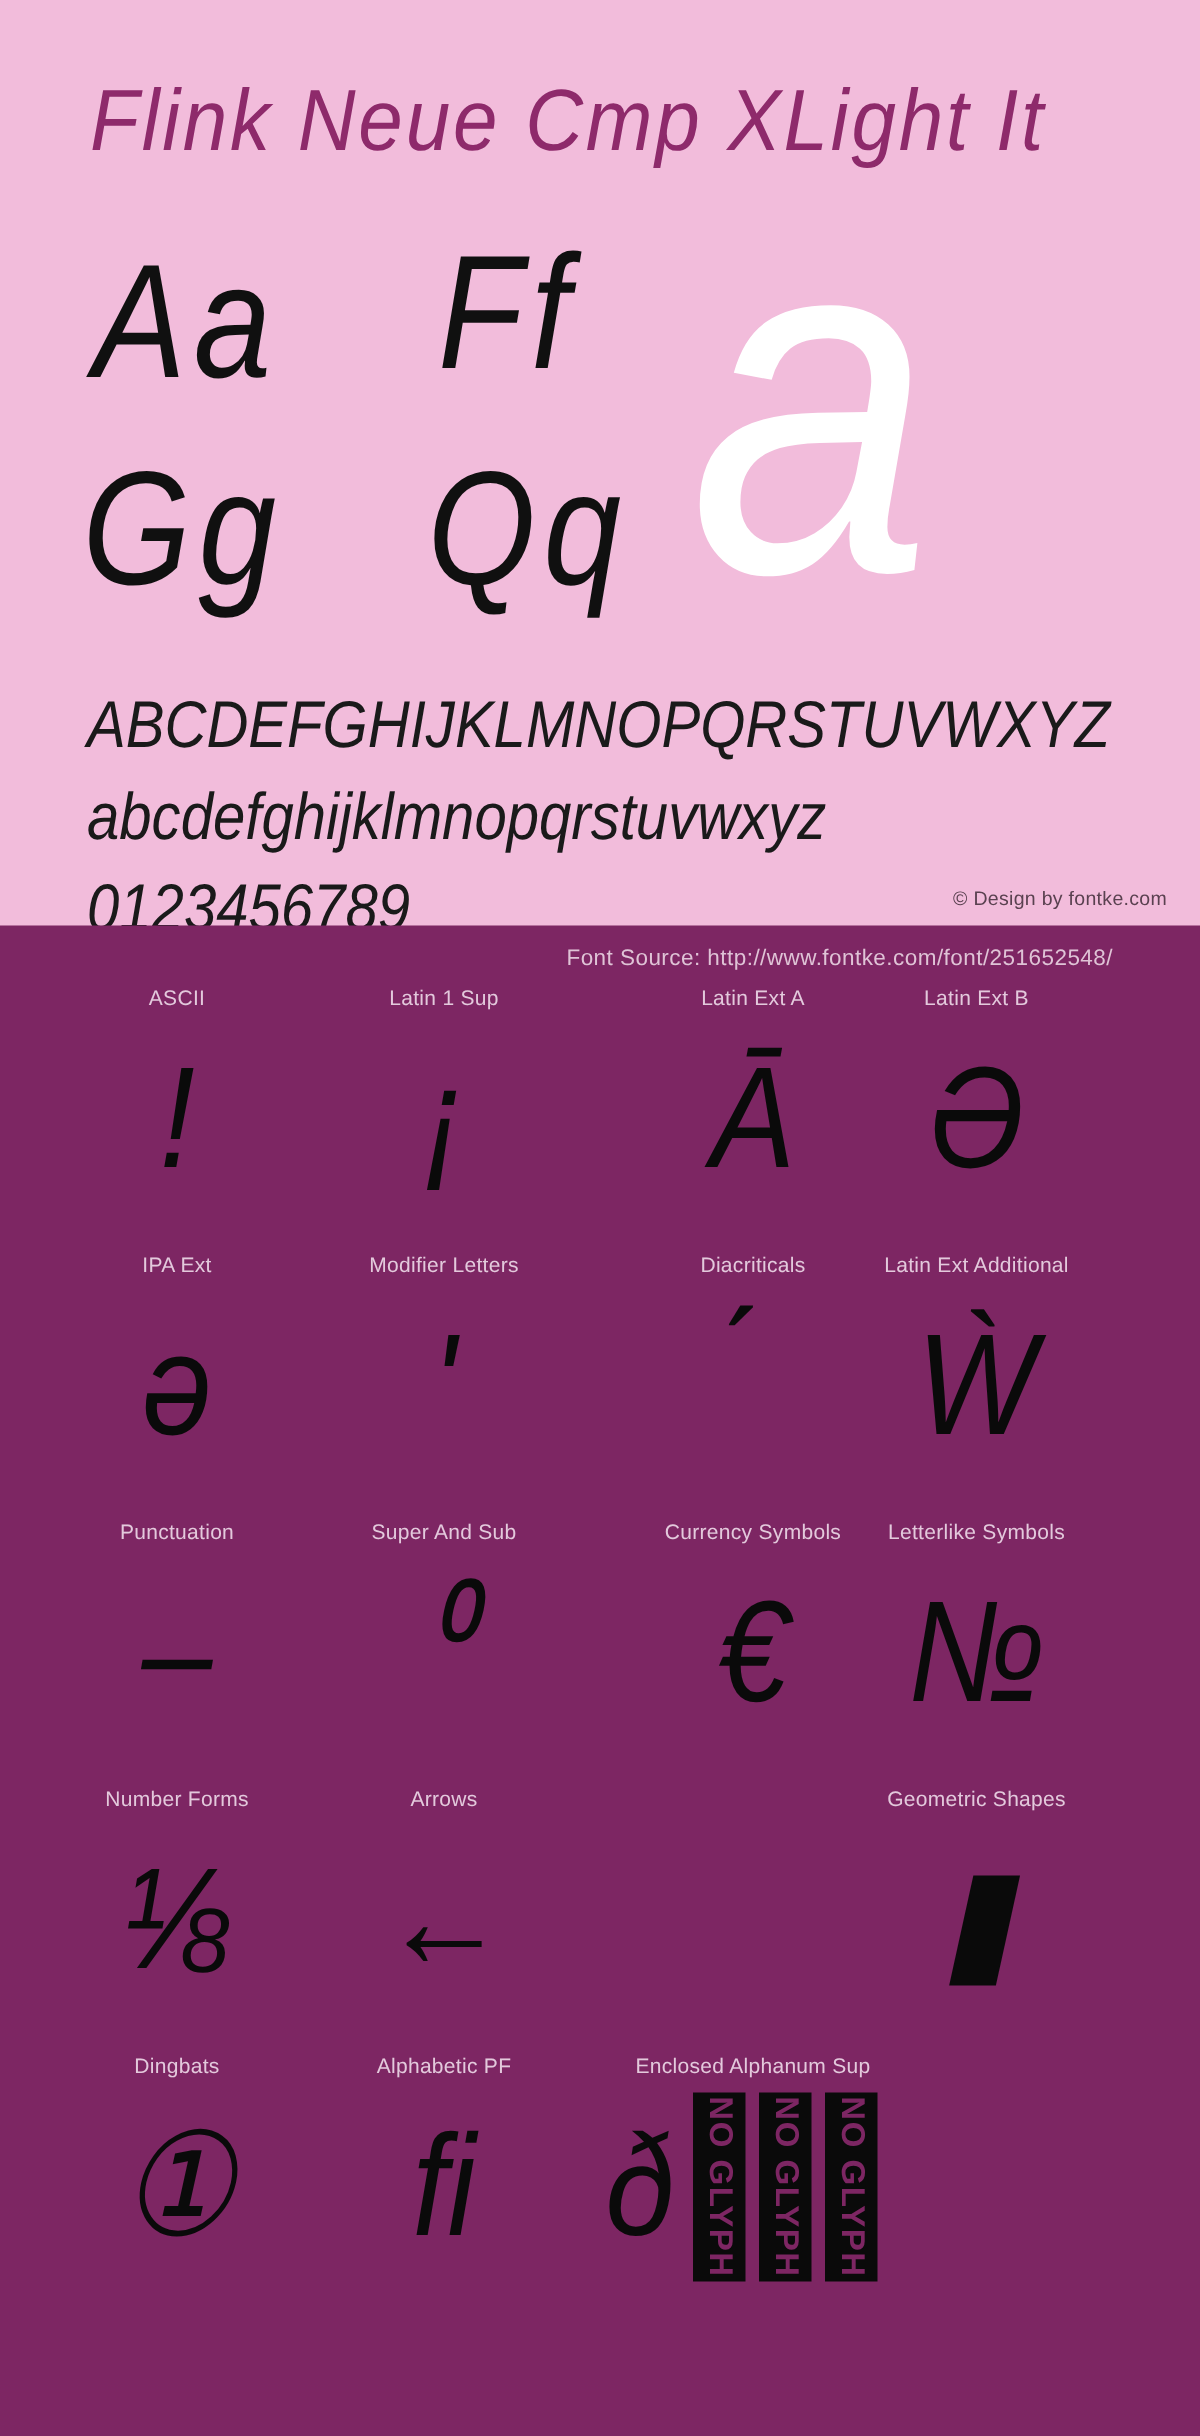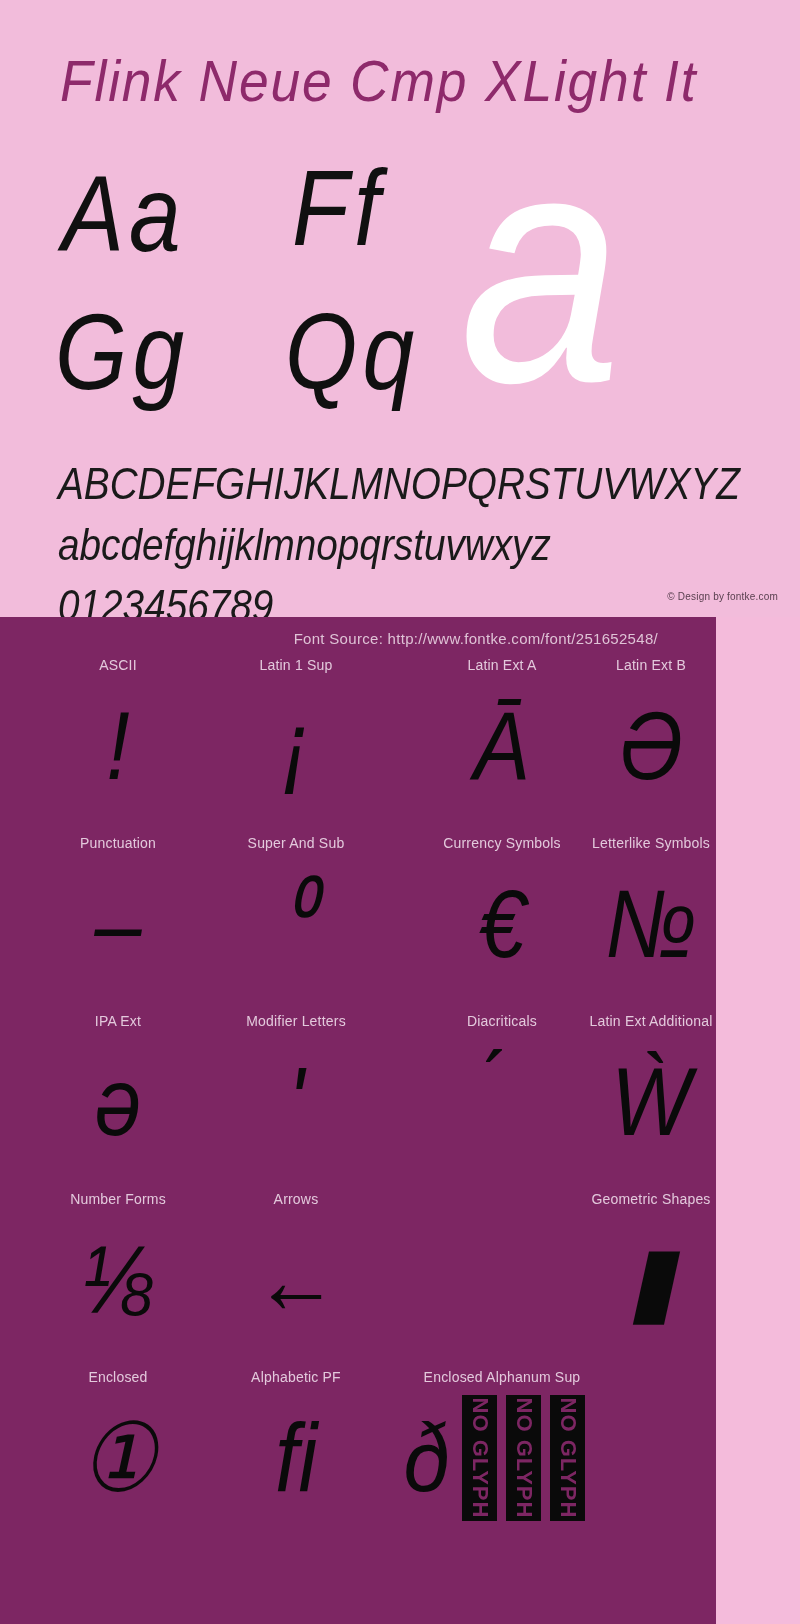--- a/index.html
+++ b/index.html
@@ -98,30 +98,30 @@
     white-space: nowrap;
     font-family: "Liberation Sans", sans-serif;
     margin-bottom: 17px;
   }
   .alphabet-line.digits { margin-bottom: 0; }
 
   .copyright {
     position: absolute;
     right: 22px;
     top: 591px;
-    font-size: 10px;
+    font-size: 13px;
     color: #5a4150;
     font-family: "Liberation Sans", sans-serif;
     letter-spacing: 0.2px;
   }
 
   
   .blocks-panel {
     position: relative;
-    width: 716px;
+    width: 800px;
     height: 1007px;
     background: #7d2663;
     box-sizing: border-box;
   }
 
   .font-source {
     position: absolute;
     right: 58px;
     top: 13px;
     font-size: 15px;
@@ -255,74 +255,74 @@
         <div class="block-sample">Ā</div>
       </div>
       <div class="block-cell c3">
         <div class="block-label">Latin Ext B</div>
         <div class="block-sample">Ə</div>
       </div>
     </div>
 
     <div class="block-row">
       <div class="block-cell c0">
+        <div class="block-label">IPA Ext</div>
+        <div class="block-sample">ə</div>
+      </div>
+      <div class="block-cell c1">
+        <div class="block-label">Modifier Letters</div>
+        <div class="block-sample">ʹ</div>
+      </div>
+      <div class="block-cell c2">
+        <div class="block-label">Diacriticals</div>
+        <div class="block-sample">́</div>
+      </div>
+      <div class="block-cell c3">
+        <div class="block-label">Latin Ext Additional</div>
+        <div class="block-sample">Ẁ</div>
+      </div>
+    </div>
+
+    <div class="block-row">
+      <div class="block-cell c0">
         <div class="block-label">Punctuation</div>
         <div class="block-sample">–</div>
       </div>
       <div class="block-cell c1">
         <div class="block-label">Super And Sub</div>
         <div class="block-sample">⁰</div>
       </div>
       <div class="block-cell c2">
         <div class="block-label">Currency Symbols</div>
         <div class="block-sample">€</div>
       </div>
       <div class="block-cell c3">
         <div class="block-label">Letterlike Symbols</div>
         <div class="block-sample">№</div>
       </div>
     </div>
 
     <div class="block-row">
-      <div class="block-cell c0">
-        <div class="block-label">IPA Ext</div>
-        <div class="block-sample">ə</div>
-      </div>
-      <div class="block-cell c1">
-        <div class="block-label">Modifier Letters</div>
-        <div class="block-sample">ʹ</div>
-      </div>
-      <div class="block-cell c2">
-        <div class="block-label">Diacriticals</div>
-        <div class="block-sample">́</div>
-      </div>
-      <div class="block-cell c3">
-        <div class="block-label">Latin Ext Additional</div>
-        <div class="block-sample">Ẁ</div>
-      </div>
-    </div>
-
-    <div class="block-row">
       <div class="block-cell c1">
         <div class="block-label">Arrows</div>
         <div class="block-sample">←</div>
       </div>
       <div class="block-cell c0">
         <div class="block-label">Number Forms</div>
         <div class="block-sample">⅛</div>
       </div>
       <div class="block-cell c3">
         <div class="block-label">Geometric Shapes</div>
         <div class="block-sample">▮</div>
       </div>
     </div>
 
     <div class="block-row">
       <div class="block-cell c0">
-        <div class="block-label">Enclosed</div>
+        <div class="block-label">Dingbats</div>
         <div class="block-sample">①</div>
       </div>
       <div class="block-cell c1">
         <div class="block-label">Alphabetic PF</div>
         <div class="block-sample">ﬁ</div>
       </div>
       <div class="block-cell c2">
         <div class="block-label">Enclosed Alphanum Sup</div>
         <div class="block-sample" style="width:90px;left:-20px;">ð</div>
         <div class="noglyph-stack">

